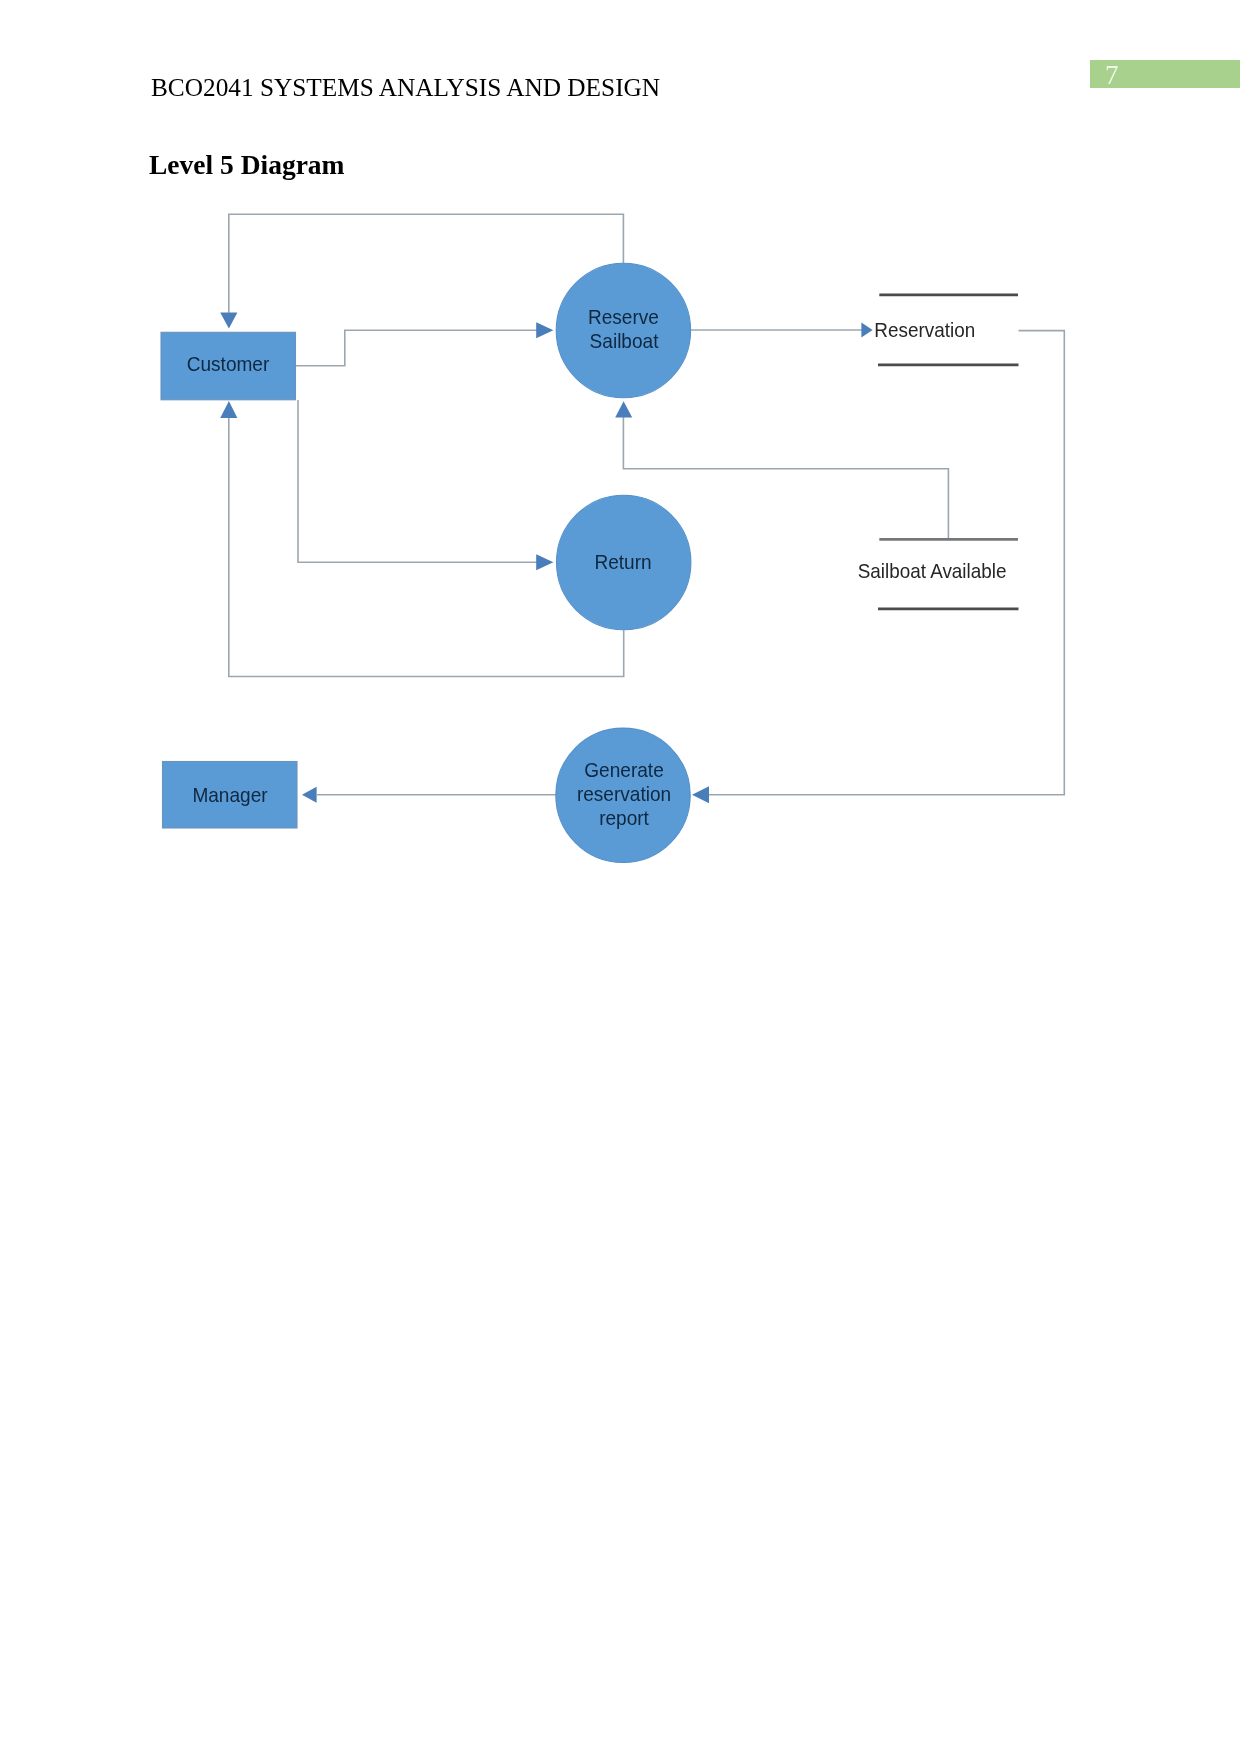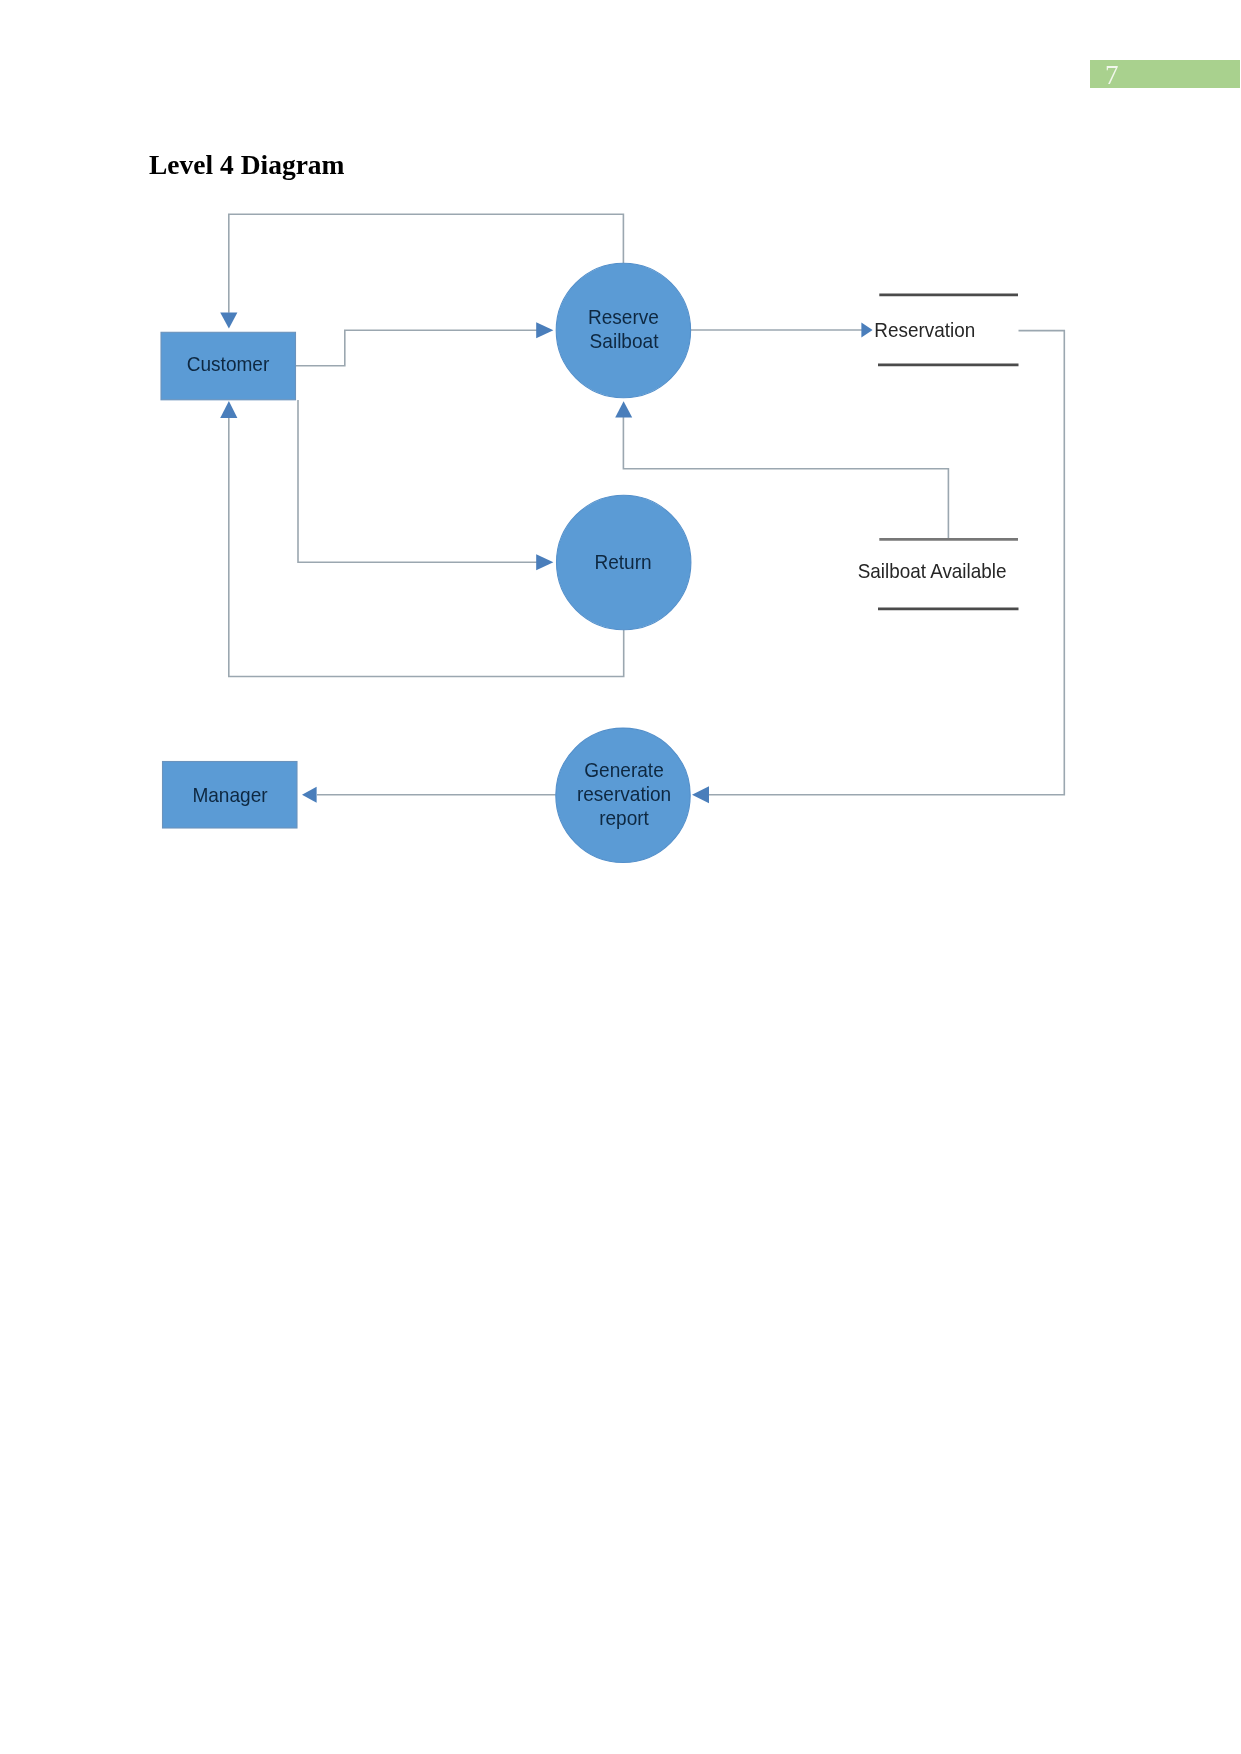--- a/index.html
+++ b/index.html
@@ -11,21 +11,22 @@
   #doc-header{position:absolute;left:151px;top:73px;font-size:25.3px;color:#000;white-space:nowrap;}
   #section-title{position:absolute;left:149px;top:149px;font-size:27.5px;font-weight:bold;color:#000;white-space:nowrap;}
   #diagram{position:absolute;left:0;top:0;}
 </style>
 </head>
 <body>
 
 <div class="page">
   <div id="page-badge"></div>
   <div id="page-num">7</div>
-  <div id="section-title">Level 4 Diagram</div>
+  <div id="doc-header">BCO2041 SYSTEMS ANALYSIS AND DESIGN</div>
+  <div id="section-title">Level 5 Diagram</div>
 
   <svg id="diagram" width="1241" height="1754" viewBox="0 0 1241 1754">
     <g>
 
     <g id="connectors" fill="none" stroke="#9BA7B0" stroke-width="1.6">
       <path d="M623.4,263.3 L623.4,214.2 L228.8,214.2 L228.8,312.8"></path>
       <path d="M295.5,365.8 L344.8,365.8 L344.8,330.2 L537,330.2"></path>
       <path d="M690.6,330 L862,330"></path>
       <path d="M948.4,539.5 L948.4,468.8 L623.4,468.8 L623.4,417"></path>
       <path d="M298,400 L298,562.2 L537,562.2"></path>

